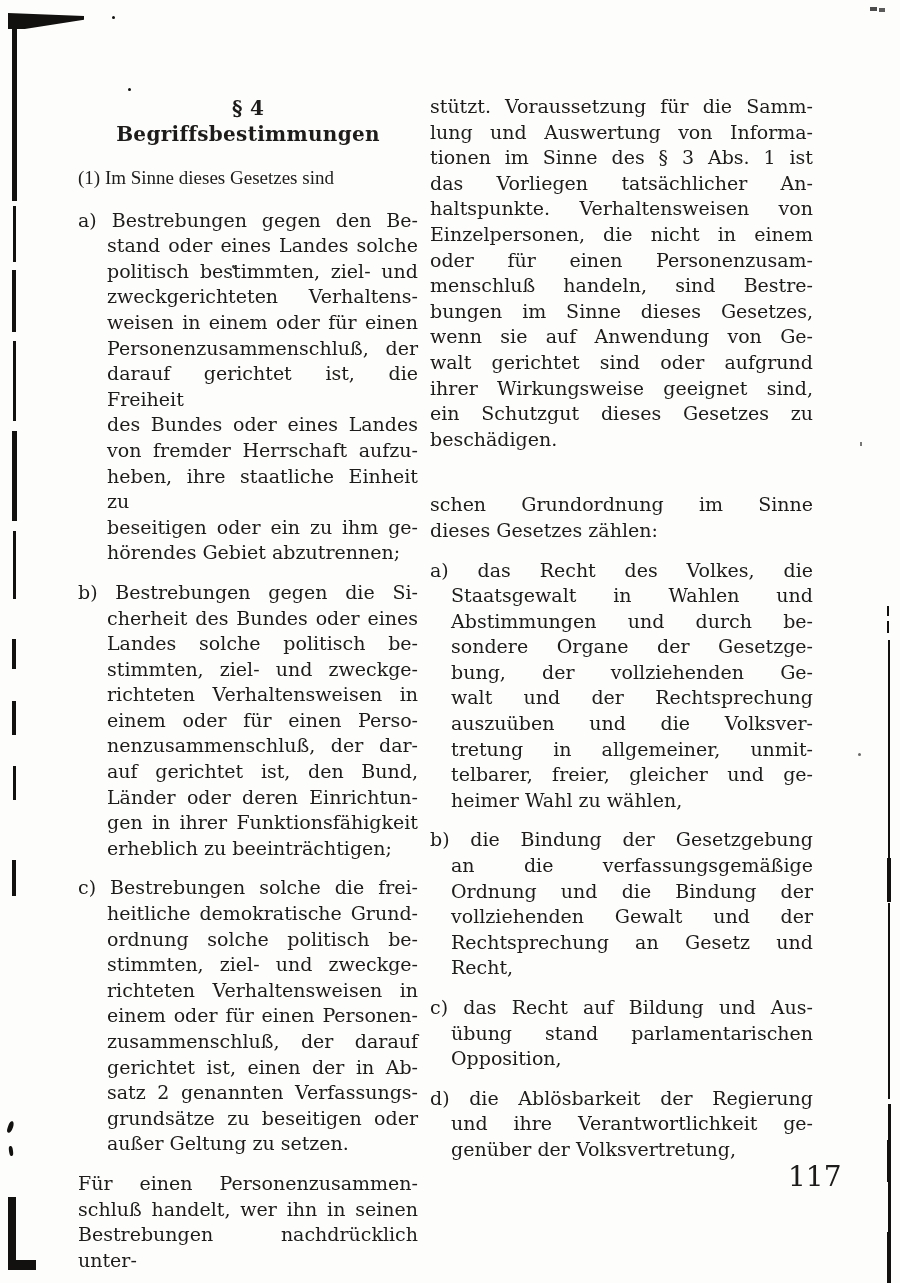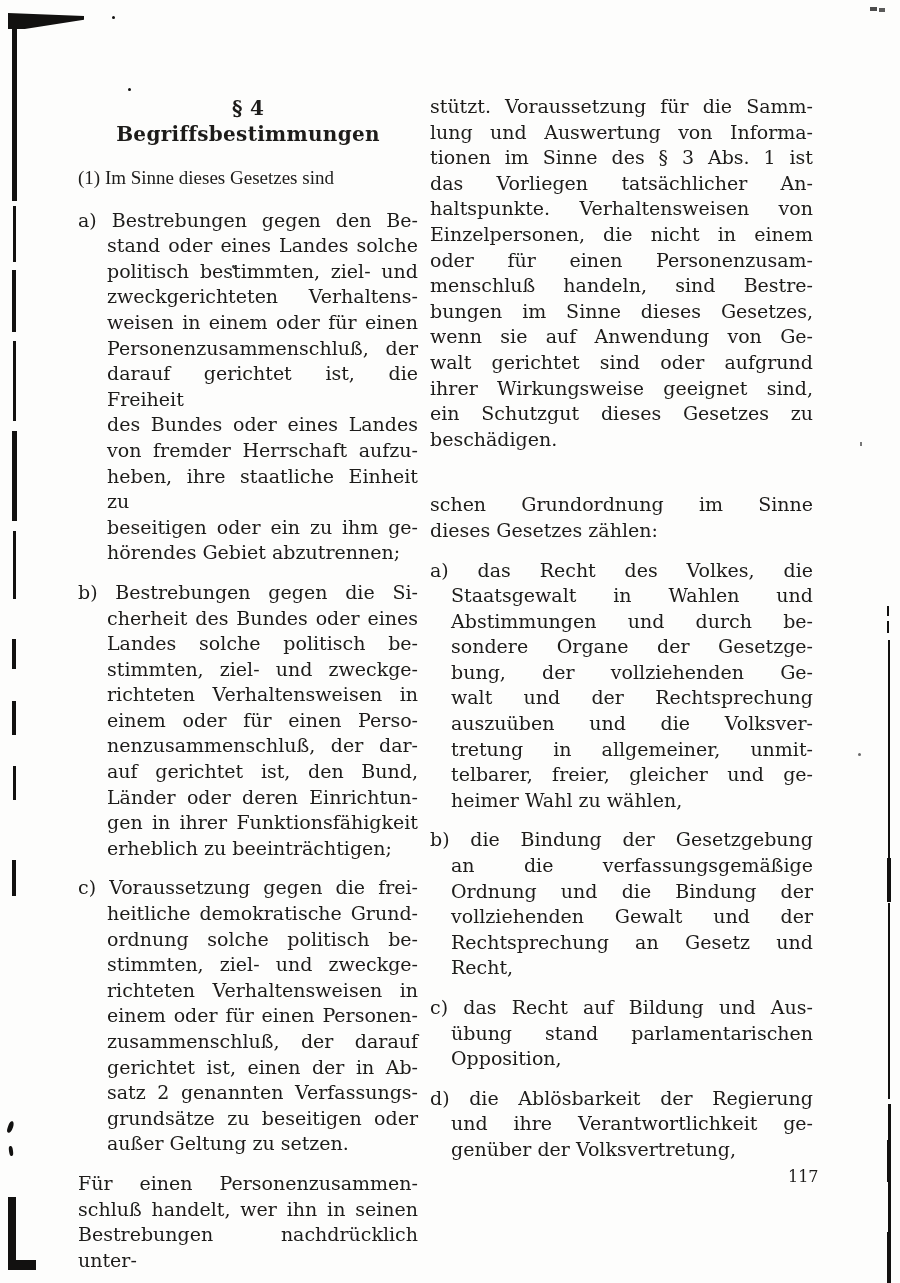--- a/index.html
+++ b/index.html
@@ -27,21 +27,21 @@
   .item .line:first-child { padding-left: 0; }
 
   .block { margin-top: 14px; }
   .col-left  .block.b0 { margin-top: 18px; font-family: Liberation Serif, serif; }  
   .col-left  .block.b1 { margin-top: 17px; }
   .col-right .block.b0 { margin-top: 0; }
   .col-right .block.b1 { margin-top: 40px; }  
 
   .page-number {
     position: absolute; left: 788px; top: 1164px;
-    font-size: 16px; line-height: 26px;
+    font-size: 28px; line-height: 26px;
   }
 
   
   .art { position: absolute; background: #121110; }
   .wedge {
     left: 8px; top: 13px; width: 76px; height: 16px;
     clip-path: polygon(0 0, 100% 18%, 100% 42%, 22% 100%, 0 100%);
   }
   .lseg1 { left: 12px; top: 26px;  width: 5px; height: 175px; }
   .lseg2 { left: 13px; top: 206px; width: 3px; height: 56px; }
@@ -108,21 +108,21 @@
           <div class="line">stimmten, ziel- und zweckge-</div>
           <div class="line">richteten Verhaltensweisen in</div>
           <div class="line">einem oder für einen Perso-</div>
           <div class="line">nenzusammenschluß, der dar-</div>
           <div class="line">auf gerichtet ist, den Bund,</div>
           <div class="line">Länder oder deren Einrichtun-</div>
           <div class="line">gen in ihrer Funktionsfähigkeit</div>
           <div class="line natural">erheblich zu beeinträchtigen;</div>
         </div>
         <div class="block item b3">
-          <div class="line">c) Voraussetzung gegen die frei-</div>
+          <div class="line">c) Bestrebungen solche die frei-</div>
           <div class="line">heitliche demokratische Grund-</div>
           <div class="line">ordnung solche politisch be-</div>
           <div class="line">stimmten, ziel- und zweckge-</div>
           <div class="line">richteten Verhaltensweisen in</div>
           <div class="line">einem oder für einen Personen-</div>
           <div class="line">zusammenschluß, der darauf</div>
           <div class="line">gerichtet ist, einen der in Ab-</div>
           <div class="line">satz 2 genannten Verfassungs-</div>
           <div class="line">grundsätze zu beseitigen oder</div>
           <div class="line natural">außer Geltung zu setzen.</div>

